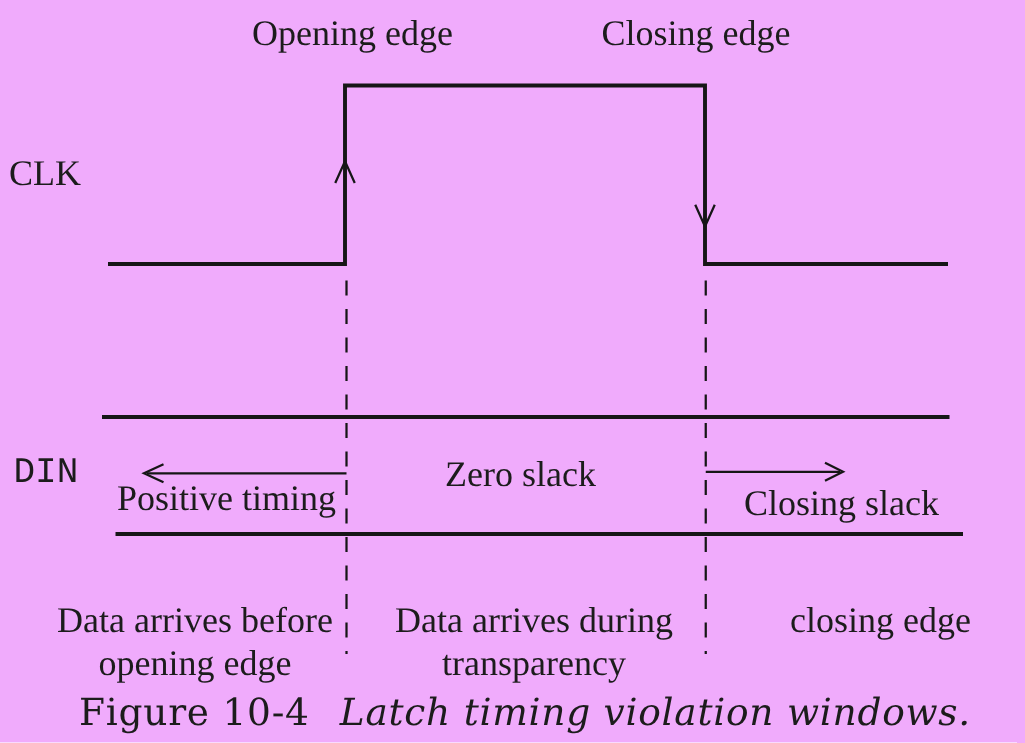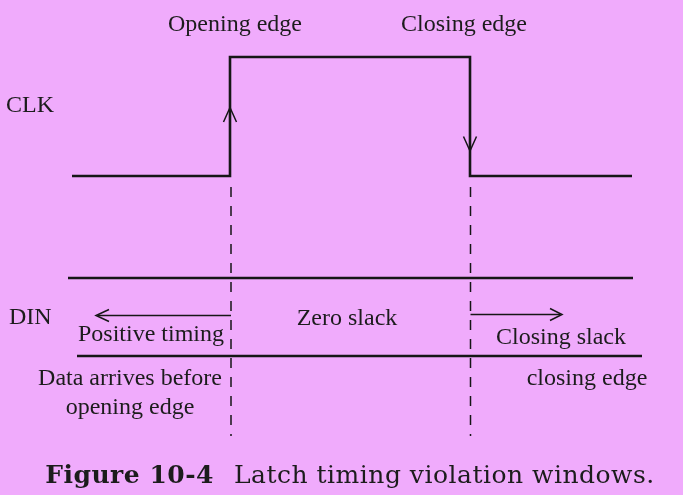--- a/index.html
+++ b/index.html
@@ -26,51 +26,53 @@
     white-space: nowrap;
     font-size: 24px;
     line-height: 1.0;
     color: #1c1c1c;
   }
   .centered {
     transform: translateX(-50%);
   }
   .edge-label-opening { left: 235px; top: 11px; }
   .edge-label-closing { left: 464px; top: 11px; }
-  .clk-label { left: 6px;  top: 92px; }
-  .din-label { left: 9px;  top: 304px; }
+  .clk-label { left: 6px;  top: 104px; }
+  .din-label { left: 9px;  top: 304px; font-family: Liberation Mono, monospace; }
   .slack-positive { left: 151px; top: 321px; }
   .slack-zero     { left: 347px; top: 305px; }
   .slack-negative { left: 561px; top: 324px; }
   .desc {
     position: absolute;
     text-align: center;
     font-size: 24px;
     line-height: 29px;
     white-space: nowrap;
     transform: translateX(-50%);
+    margin-top: 37px;
   }
   .desc-before { left: 130px; top: 363px; }
   .desc-during { left: 356px; top: 363px; }
   .desc-after  { left: 587px; top: 363px; }
   .caption {
     position: absolute;
     left: 350px;
     top: 460px;
     transform: translateX(-50%);
     white-space: nowrap;
     font-family: "DejaVu Serif", serif;
     font-size: 25px;
     letter-spacing: 0.5px;
   }
   .caption .fig-num {
-    font-weight: bold;
+    font-weight: normal;
     font-style: normal;
   }
   .caption .fig-title {
+    font-style: italic;
     margin-left: 20px;
   }
 </style>
 </head>
 <body>
 
 <div class="figure-canvas">
 
   <svg width="683" height="495" viewBox="0 0 683 495">
 
@@ -100,20 +102,24 @@
   <div class="lbl din-label">DIN</div>
 
   <div class="lbl centered slack-positive">Positive timing</div>
   <div class="lbl centered slack-zero">Zero slack</div>
   <div class="lbl centered slack-negative">Closing slack</div>
 
   <div class="desc desc-before">
     <div>Data arrives before</div>
     <div>opening edge</div>
   </div>
+  <div class="desc desc-during">
+    <div>Data arrives during</div>
+    <div>transparency</div>
+  </div>
   <div class="desc desc-after">
     <div>closing edge</div>
   </div>
 
   <div class="caption">
     <span class="fig-num">Figure 10-4</span><span class="fig-title">Latch timing violation windows.</span>
   </div>
 
 </div>
 

